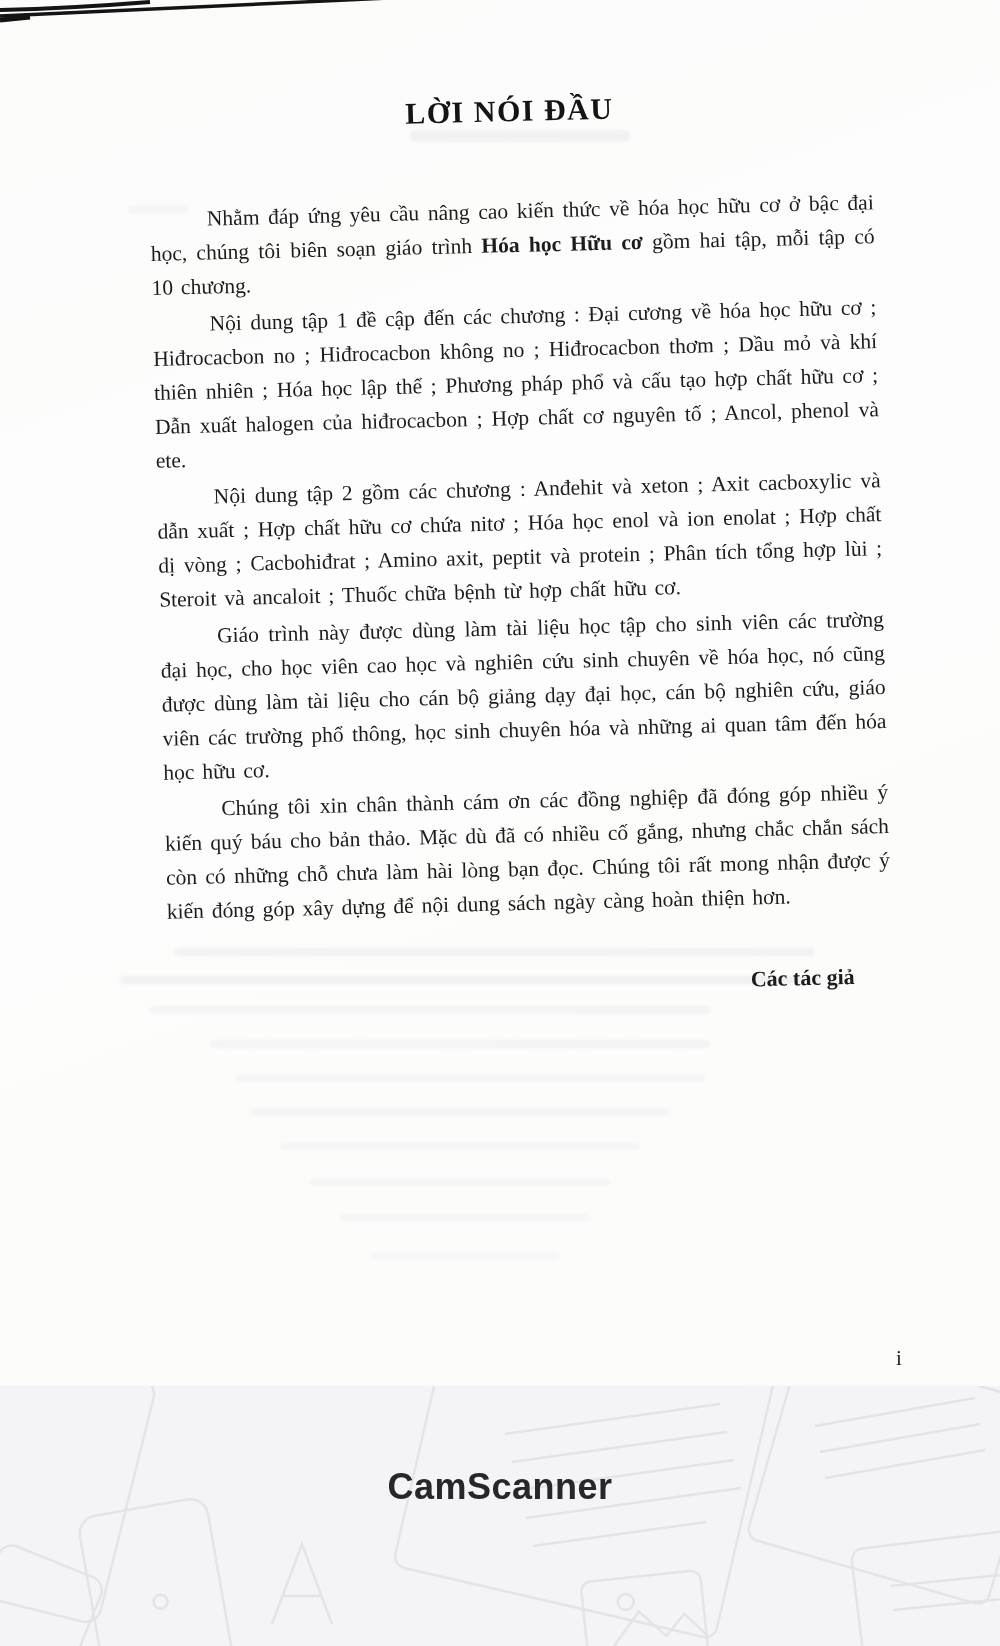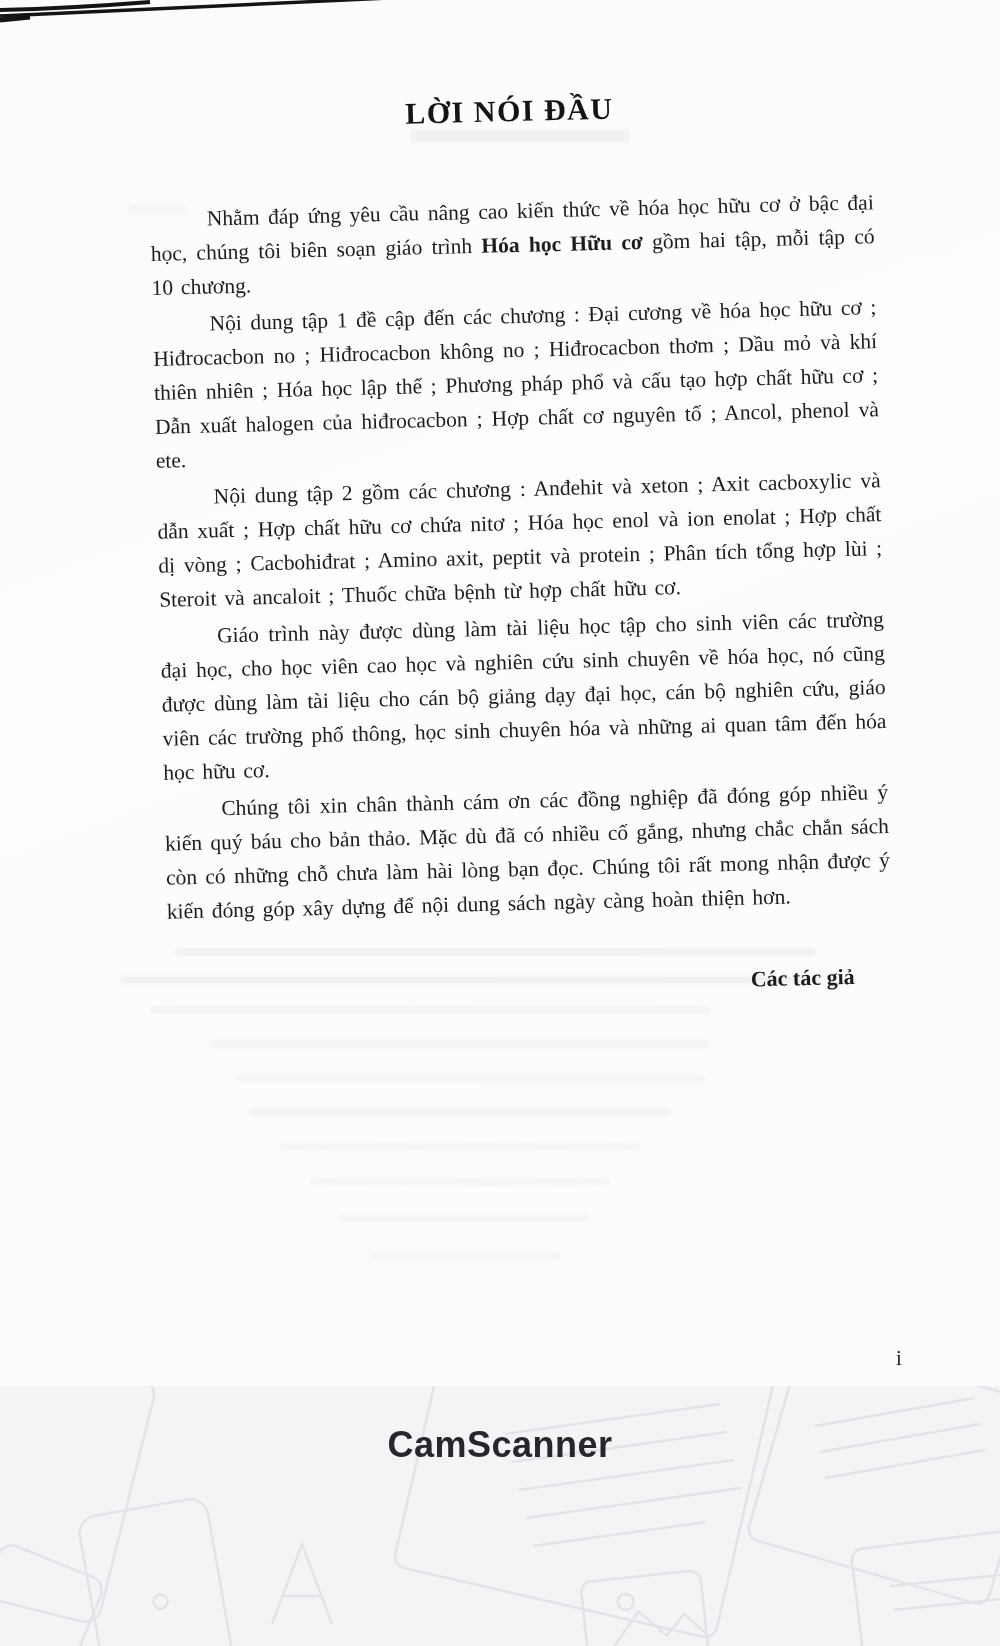--- a/index.html
+++ b/index.html
@@ -55,21 +55,21 @@
   .g11{left:340px;top:1214px;width:250px;height:8px;opacity:.5;}
   .g12{left:370px;top:1252px;width:190px;height:8px;opacity:.5;}
   
   .footer{
     position:absolute;left:0;top:1386px;width:1000px;height:260px;
     background:#f4f4f6;overflow:hidden;
   }
   .footer-pattern{position:absolute;left:0;top:0;}
   .brand{
     position:absolute;left:0;top:0;width:100%;
-    margin-top:38px;text-align:center;
+    margin-top:80px;text-align:center;
     font-family:"Liberation Sans","DejaVu Sans",sans-serif;
     font-weight:700;font-size:36px;color:#26262c;letter-spacing:0.5px;
   }
 </style>
 </head>
 <body>
 
 <div class="paper">
 
   <svg class="edge-artifact" width="420" height="34" viewBox="0 0 420 34">

